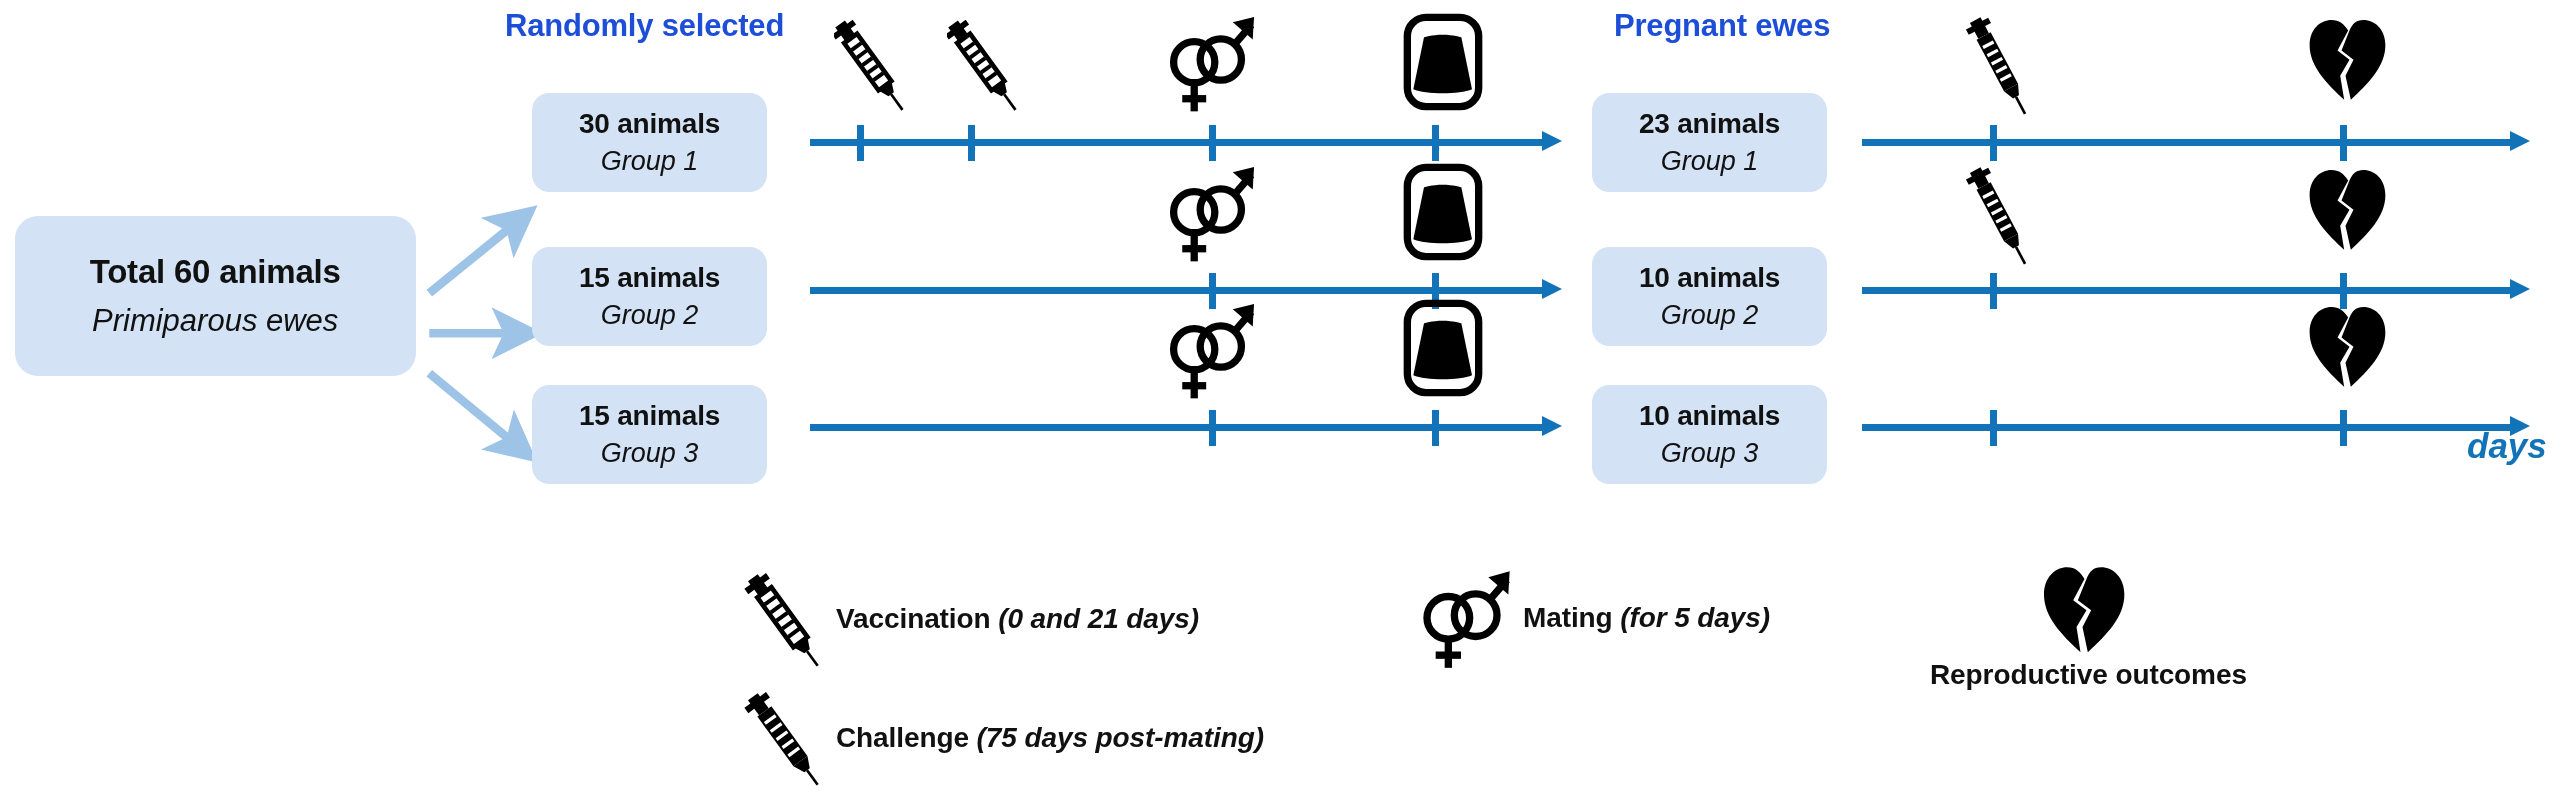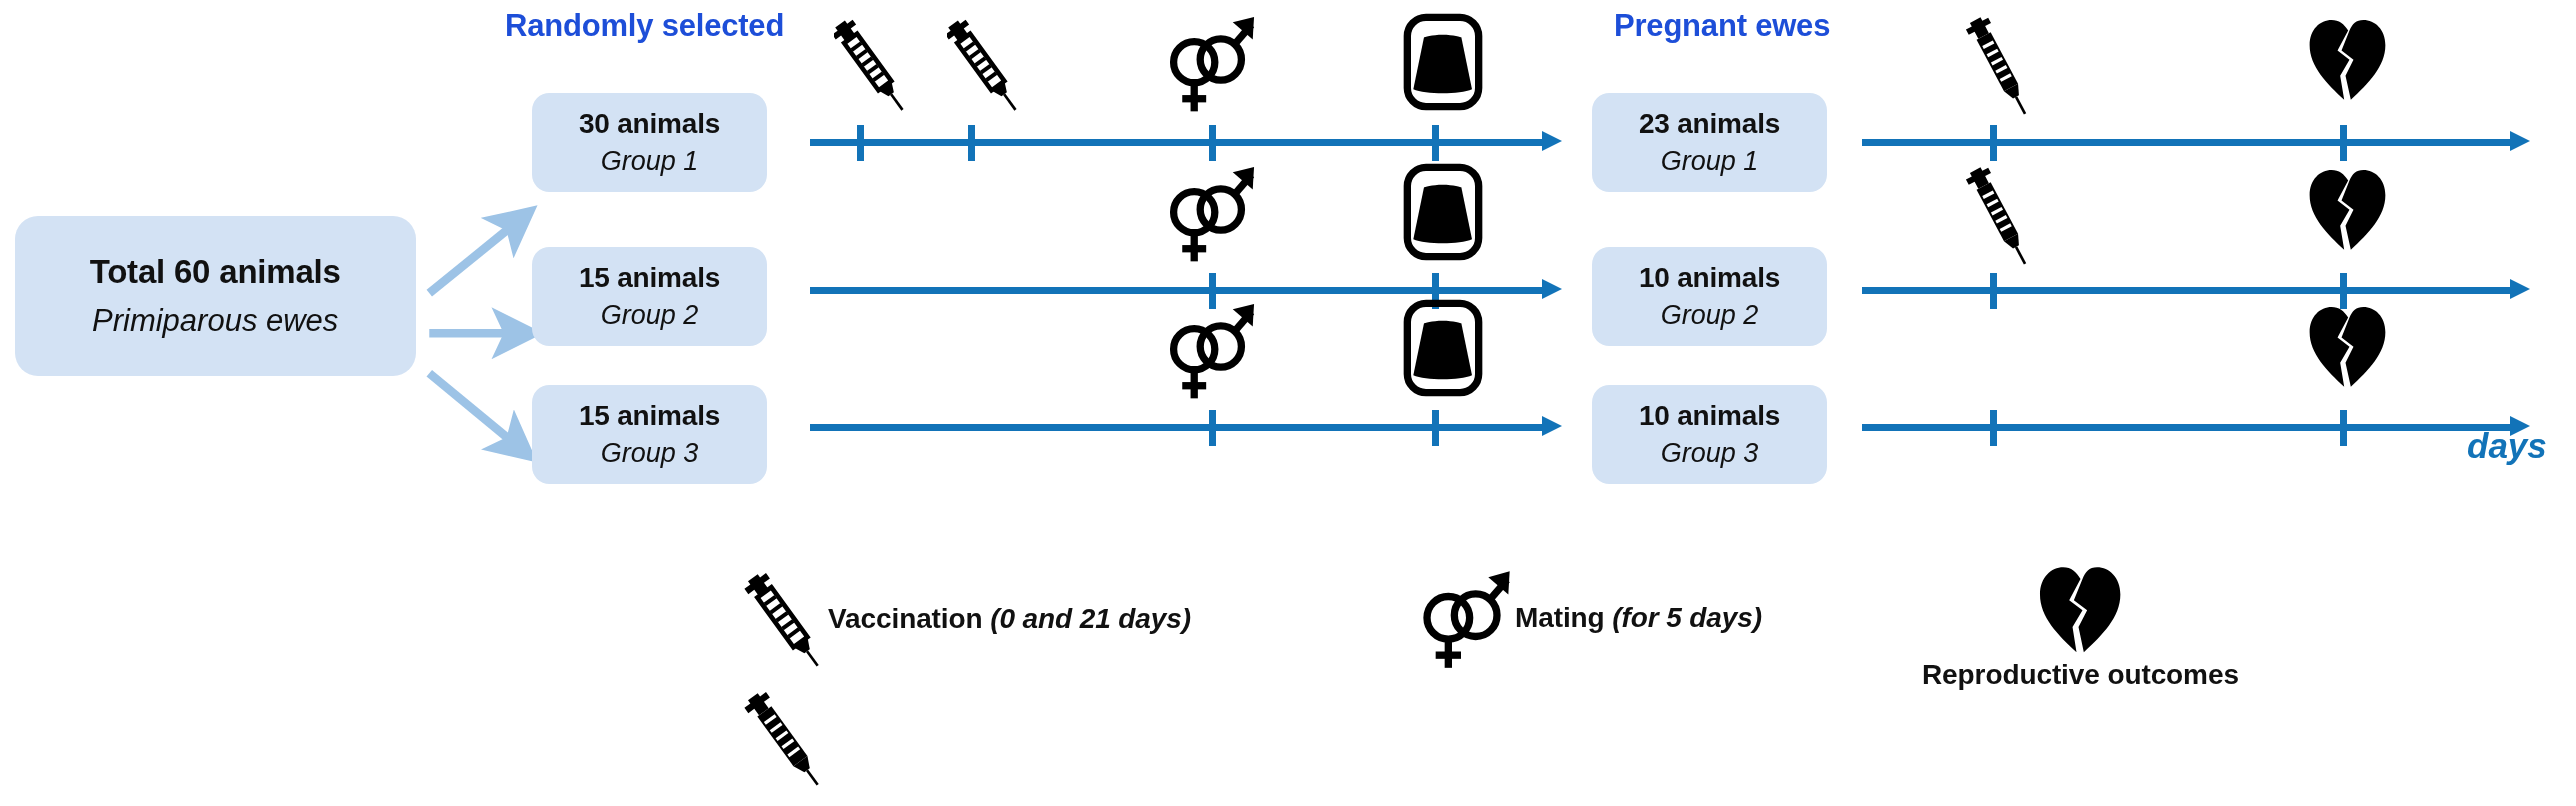--- a/index.html
+++ b/index.html
@@ -113,20 +113,21 @@
   
   #legend { position: absolute; left: 0; top: 546px; width: 2576px; height: 260px; }
   .leg-item { position: absolute; display: flex; align-items: center; }
   .leg-ico { flex: 0 0 auto; display: flex; align-items: center; justify-content: center; }
   .leg-txt {
     font-size: 28px;
     font-weight: bold;
     color: #111;
     white-space: nowrap;
     letter-spacing: -0.1px;
+    margin-left: 8px;
   }
   .leg-txt .paren { font-weight: bold; font-style: italic; }
 
   #leg-vacc      { left: 741px; top: 13.4px; }
   #leg-chal      { left: 741px; top: 132px; }
   #leg-mate      { left: 1415px; top: 13.4px; }
   #leg-ultra     { left: 1415px; top: 132px; }
   #leg-repro     { left: 1922px; top: 13.4px; flex-direction: column; }
 </style>
 </head>
@@ -368,20 +369,21 @@
                 <line x1="54" y1="70" x2="74" y2="70"></line>
               <line x1="54" y1="85" x2="74" y2="85"></line>
                 <line x1="54" y1="100" x2="74" y2="100"></line>
               <line x1="54" y1="115" x2="74" y2="115"></line>
             </g>
             <path d="M51 132 h26 l-8 17 h-10 z" fill="#000"></path>
             <line x1="64" y1="149" x2="64" y2="176" stroke="#000" stroke-width="4"></line>
           </g>
         </svg>
       </span>
+      <span class="leg-txt"><span>Challenge</span><span class="paren"> (75 days post-mating)</span></span>
     </div>
 
     <div class="leg-item" id="leg-mate">
       <span class="leg-ico">
         <svg width="100" height="117" viewBox="0 0 150 175">
           <circle cx="50" cy="88" r="32" fill="none" stroke="#000" stroke-width="11"></circle>
           <line x1="50" y1="120" x2="50" y2="163" stroke="#000" stroke-width="11"></line>
           <line x1="31" y1="144" x2="69" y2="144" stroke="#000" stroke-width="11"></line>
           <circle cx="91" cy="84" r="32" fill="none" stroke="#000" stroke-width="11"></circle>
           <line x1="112" y1="61" x2="138" y2="31" stroke="#000" stroke-width="11"></line>

